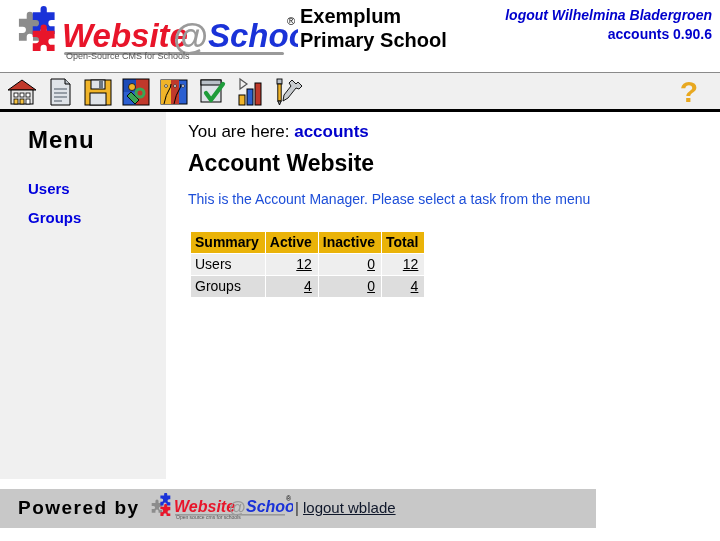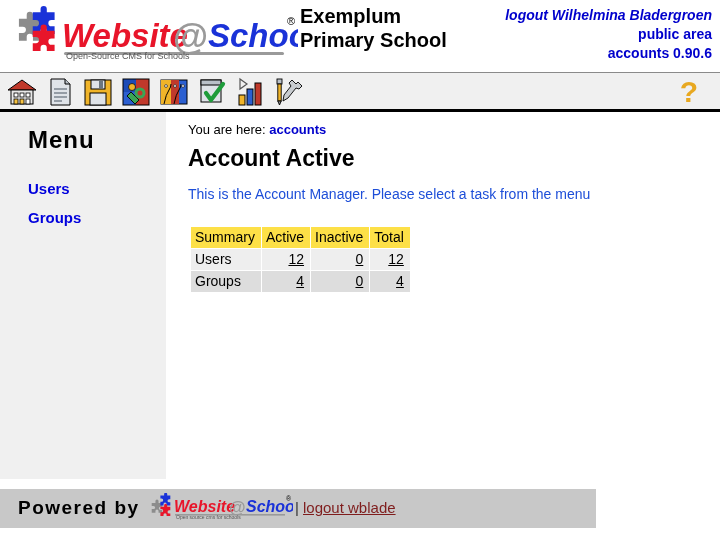--- a/index.html
+++ b/index.html
@@ -130,21 +130,21 @@
     position: absolute;
     left: 174px;
     top: 0;
     right: 0;
     height: 367px;
     background: #ffffff;
     padding: 10px 10px 0 14px;
     box-sizing: border-box;
   }
   #crumb {
-    font-size: 13px;
+    font-size: 17px;
     color: #000000;
     margin: 0 0 4px 0;
   }
   #crumb a {
     color: #0000cc;
     font-weight: bold;
     text-decoration: none;
   }
   #content h1 {
     margin: 8px 0 14px 0;
@@ -160,23 +160,23 @@
   }
 
   
   #summary-table {
     border-collapse: separate;
     border-spacing: 1px;
     margin: 8px 0 0 2px;
     font-size: 14px;
   }
   #summary-table th {
-    background: #fde047;
-    color: #000000;
-    font-weight: normal;
+    background: #eab308;
+    color: #000000;
+    font-weight: bold;
     text-align: left;
     padding: 2px 6px 3px 4px;
     white-space: nowrap;
   }
   #summary-table th.num { text-align: right; }
   #summary-table td {
     padding: 2px 6px 3px 4px;
     white-space: nowrap;
     color: #000000;
   }
@@ -220,21 +220,21 @@
     left: 295px;
     top: 10px;
     font-size: 15px;
     color: #333333;
   }
   #footer-logout {
     position: absolute;
     left: 303px;
     top: 10px;
     font-size: 15px;
-    color: #7f1d1d;
+    color: #0f172a;
     text-decoration: underline;
   }
 </style>
 </head>
 <body>
 
 <div id="header">
 
   <div id="logo-block">
     <svg class="logo-svg" width="290" height="60" viewBox="0 0 290 60">
@@ -259,21 +259,20 @@
 
   <div id="school-title">
     <span>Exemplum</span>
     <span class="line2">Primary School</span>
   </div>
 
   <div id="header-right">
     <div>
       <a href="#">logout Wilhelmina Bladergroen</a>
     </div>
-    <div>public area</div>
     <div>accounts 0.90.6</div>
   </div>
 </div>
 
 <div id="toolbar">
   <div id="toolbar-icons">
 
     <span title="Home">
       <svg class="tbicon" viewBox="0 0 32 32">
         <polygon points="16,4 30,14 2,14" fill="#c0392b" stroke="#000" stroke-width="1"></polygon>
@@ -382,21 +381,21 @@
     </ul>
   </div>
 
   <div id="content">
 
     <p id="crumb">
       <span>You are here:</span>
       <a href="#">accounts</a>
     </p>
 
-    <h1>Account Active</h1>
+    <h1>Account Website</h1>
 
     <p id="intro">This is the Account Manager. Please select a task from the menu</p>
 
     <table id="summary-table">
       <thead>
         <tr>
           <th>Summary</th>
           <th class="num">Active</th>
           <th class="num">Inactive</th>
           <th class="num">Total</th>

